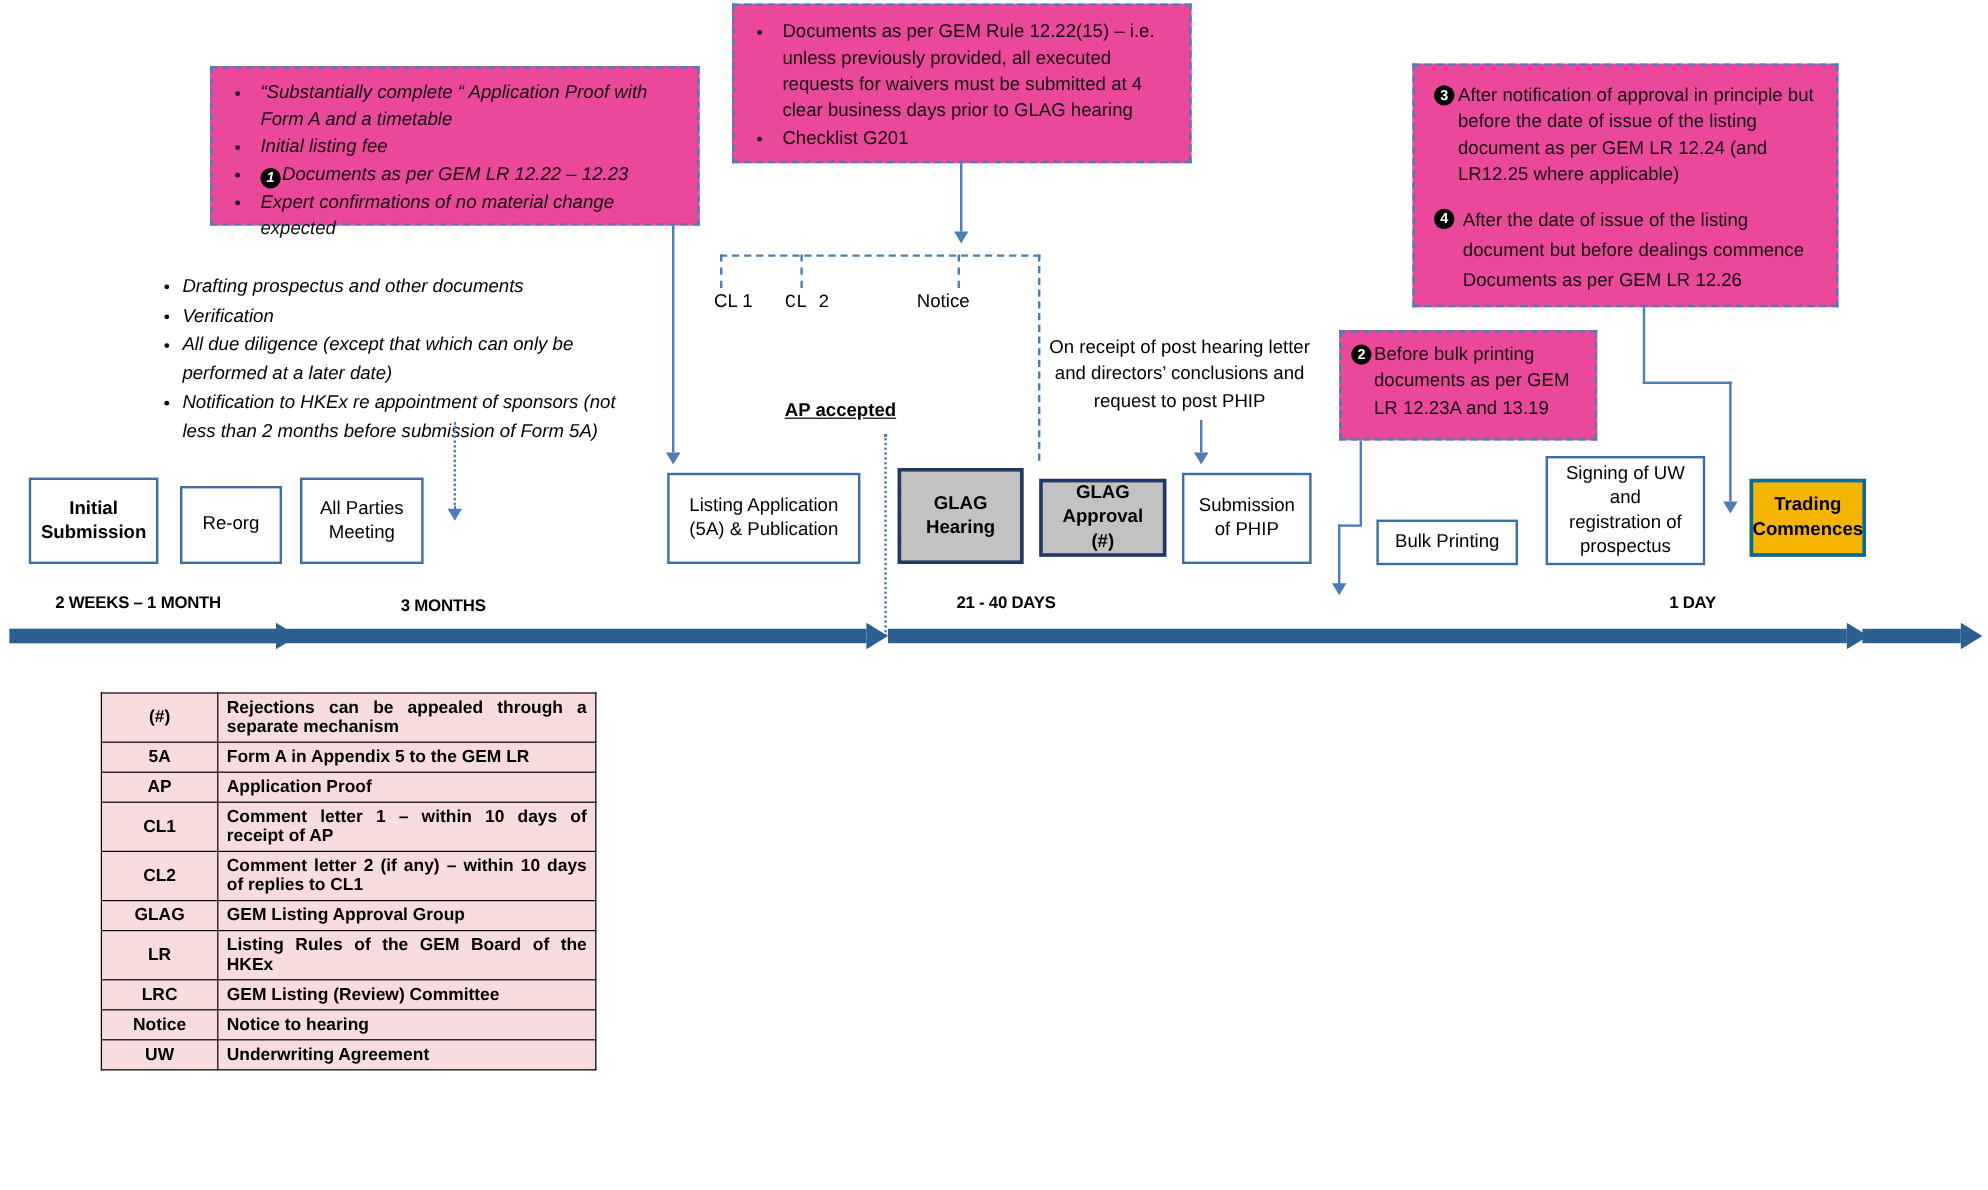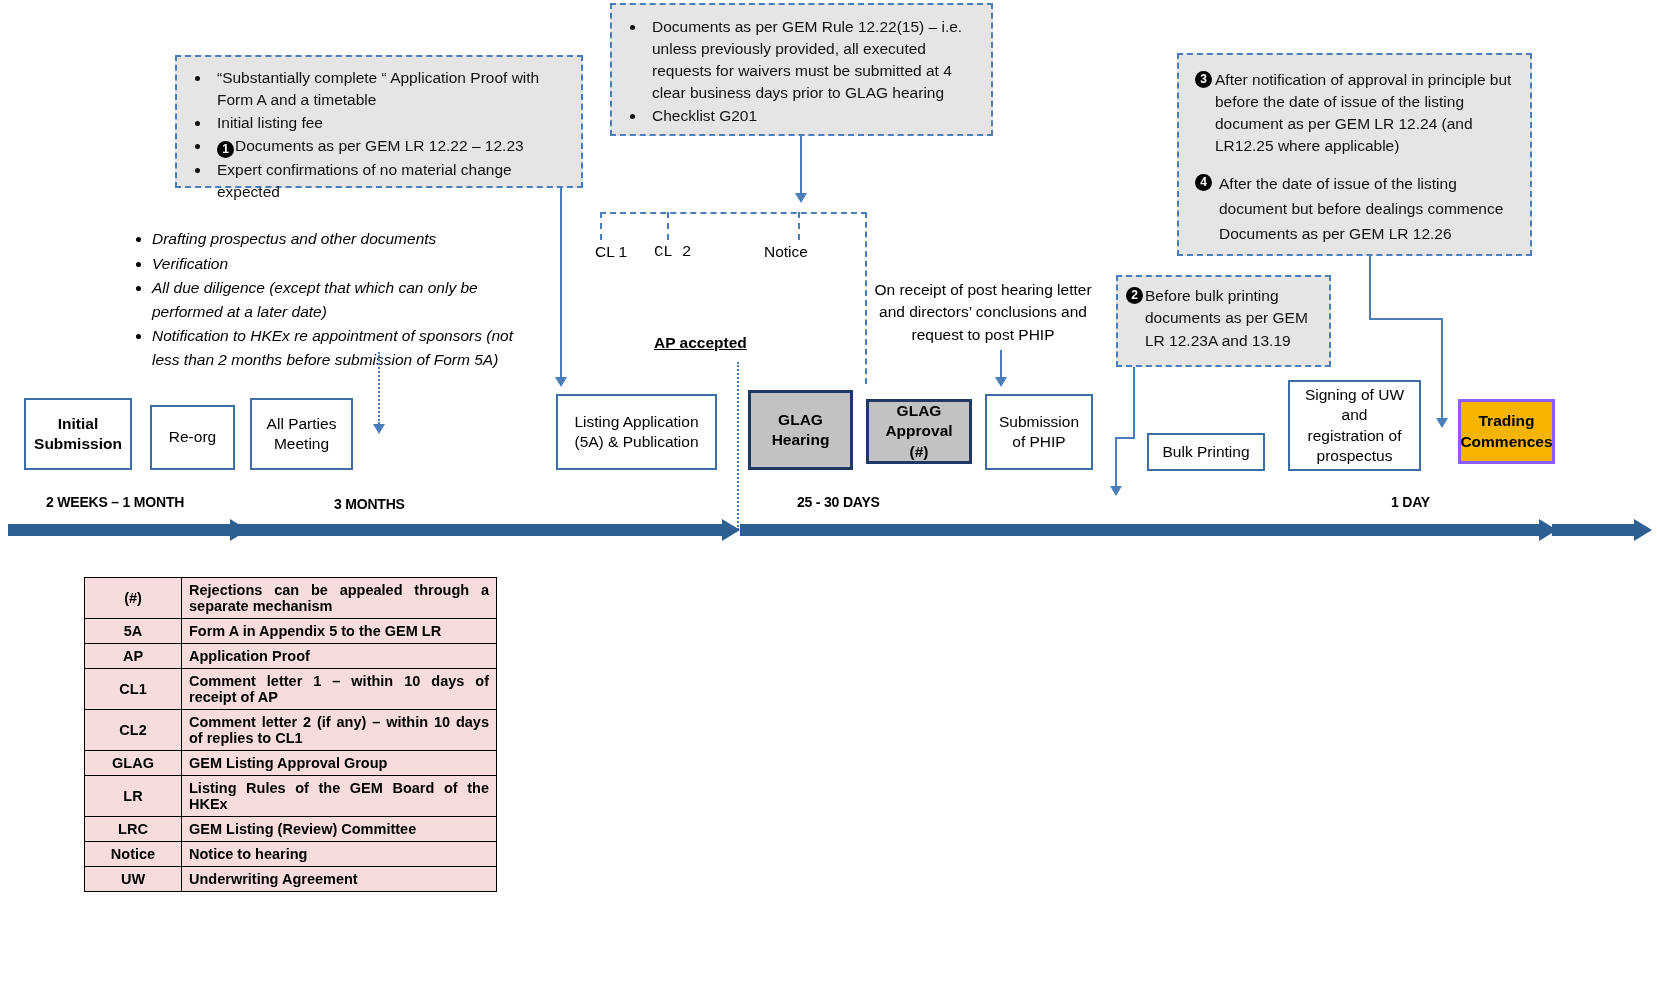--- a/index.html
+++ b/index.html
@@ -3,21 +3,21 @@
 <meta charset="utf-8">
 <style>
   html,body{margin:0;padding:0;background:#ffffff;}
   body{width:1657px;height:992px;font-family:"Liberation Sans",sans-serif;color:#000;position:relative;overflow:hidden;}
   .canvas{position:relative;width:1657px;height:992px;}
   .abs{position:absolute;box-sizing:border-box;}
 
   
   .dashbox{
     border:2px dashed #4a7ebb;
-    background:#e5e5e5;
+    background:#ec4899;
     font-size:15.5px;
     line-height:1.42;
     color:#111;
   }
   .dashbox ul{margin:0;padding:0 0 0 34px;list-style:disc;}
   .dashbox li{margin:0 0 1px 0;padding-left:6px;}
   .dashbox li::marker{font-size:15px;}
 
   
   .numcirc{
@@ -45,21 +45,21 @@
     font-size:15.5px;line-height:1.3;
     padding:2px 4px;
   }
   .pbox.gray{
     background:#c2c2c2;
     border:3px solid #1f3864;
     font-weight:bold;
   }
   .pbox.orange{
     background:#f5b400;
-    border:3px solid #8b5cf6;
+    border:3px solid #0369a1;
     font-weight:bold;
   }
 
   
   .plain{font-size:15.5px;line-height:1.45;text-align:center;}
   .smalllbl{font-size:15.5px;}
   .stagelbl{font-size:14px;font-weight:bold;letter-spacing:-0.2px;}
   .apaccepted{font-size:15.5px;font-weight:bold;text-decoration:underline;}
 
   
@@ -108,21 +108,21 @@
     text-align:justify;
     text-align-last:left;
     font-weight:bold;
   }
 </style>
 </head>
 <body>
 
 <div class="canvas">
 
-  <div class="abs dashbox" style="left:175px;top:55px;width:408px;height:133px;padding:10px 8px 6px 0;">
+  <div class="abs dashbox" style="left:175px;top:55px;width:408px;height:133px;padding:10px 8px 6px 0;font-style:italic;">
     <ul>
       <li>“Substantially complete “ Application Proof with Form A and a timetable</li>
       <li>Initial listing fee</li>
       <li><span class="numcirc">1</span><span>Documents as per  GEM LR 12.22 – 12.23</span></li>
       <li>Expert confirmations of no material change expected</li>
     </ul>
   </div>
 
   <div class="abs dashbox" style="left:610px;top:3px;width:383px;height:133px;padding:11px 10px 6px 0;">
     <ul>
@@ -264,21 +264,21 @@
 
   <div class="abs pbox orange" style="left:1458px;top:399px;width:97px;height:65px;">
     <div>
       <div>Trading</div>
       <div>Commences</div>
     </div>
   </div>
 
   <div class="abs stagelbl" style="left:46px;top:494px;">2 WEEKS – 1 MONTH</div>
   <div class="abs stagelbl" style="left:334px;top:496px;">3 MONTHS</div>
-  <div class="abs stagelbl" style="left:797px;top:494px;">25 - 30 DAYS</div>
+  <div class="abs stagelbl" style="left:797px;top:494px;">21 - 40 DAYS</div>
   <div class="abs stagelbl" style="left:1391px;top:494px;">1 DAY</div>
 
   <div class="abs" style="left:8px;top:519px;width:240px;display:flex;align-items:center;">
     <div class="tlarrow" style="flex:1;"></div>
       <div class="tlhead"></div>
   </div>
   <div class="abs" style="left:8px;top:519px;width:732px;display:flex;align-items:center;">
     <div class="tlarrow" style="flex:1;"></div>
       <div class="tlhead"></div>
   </div>

